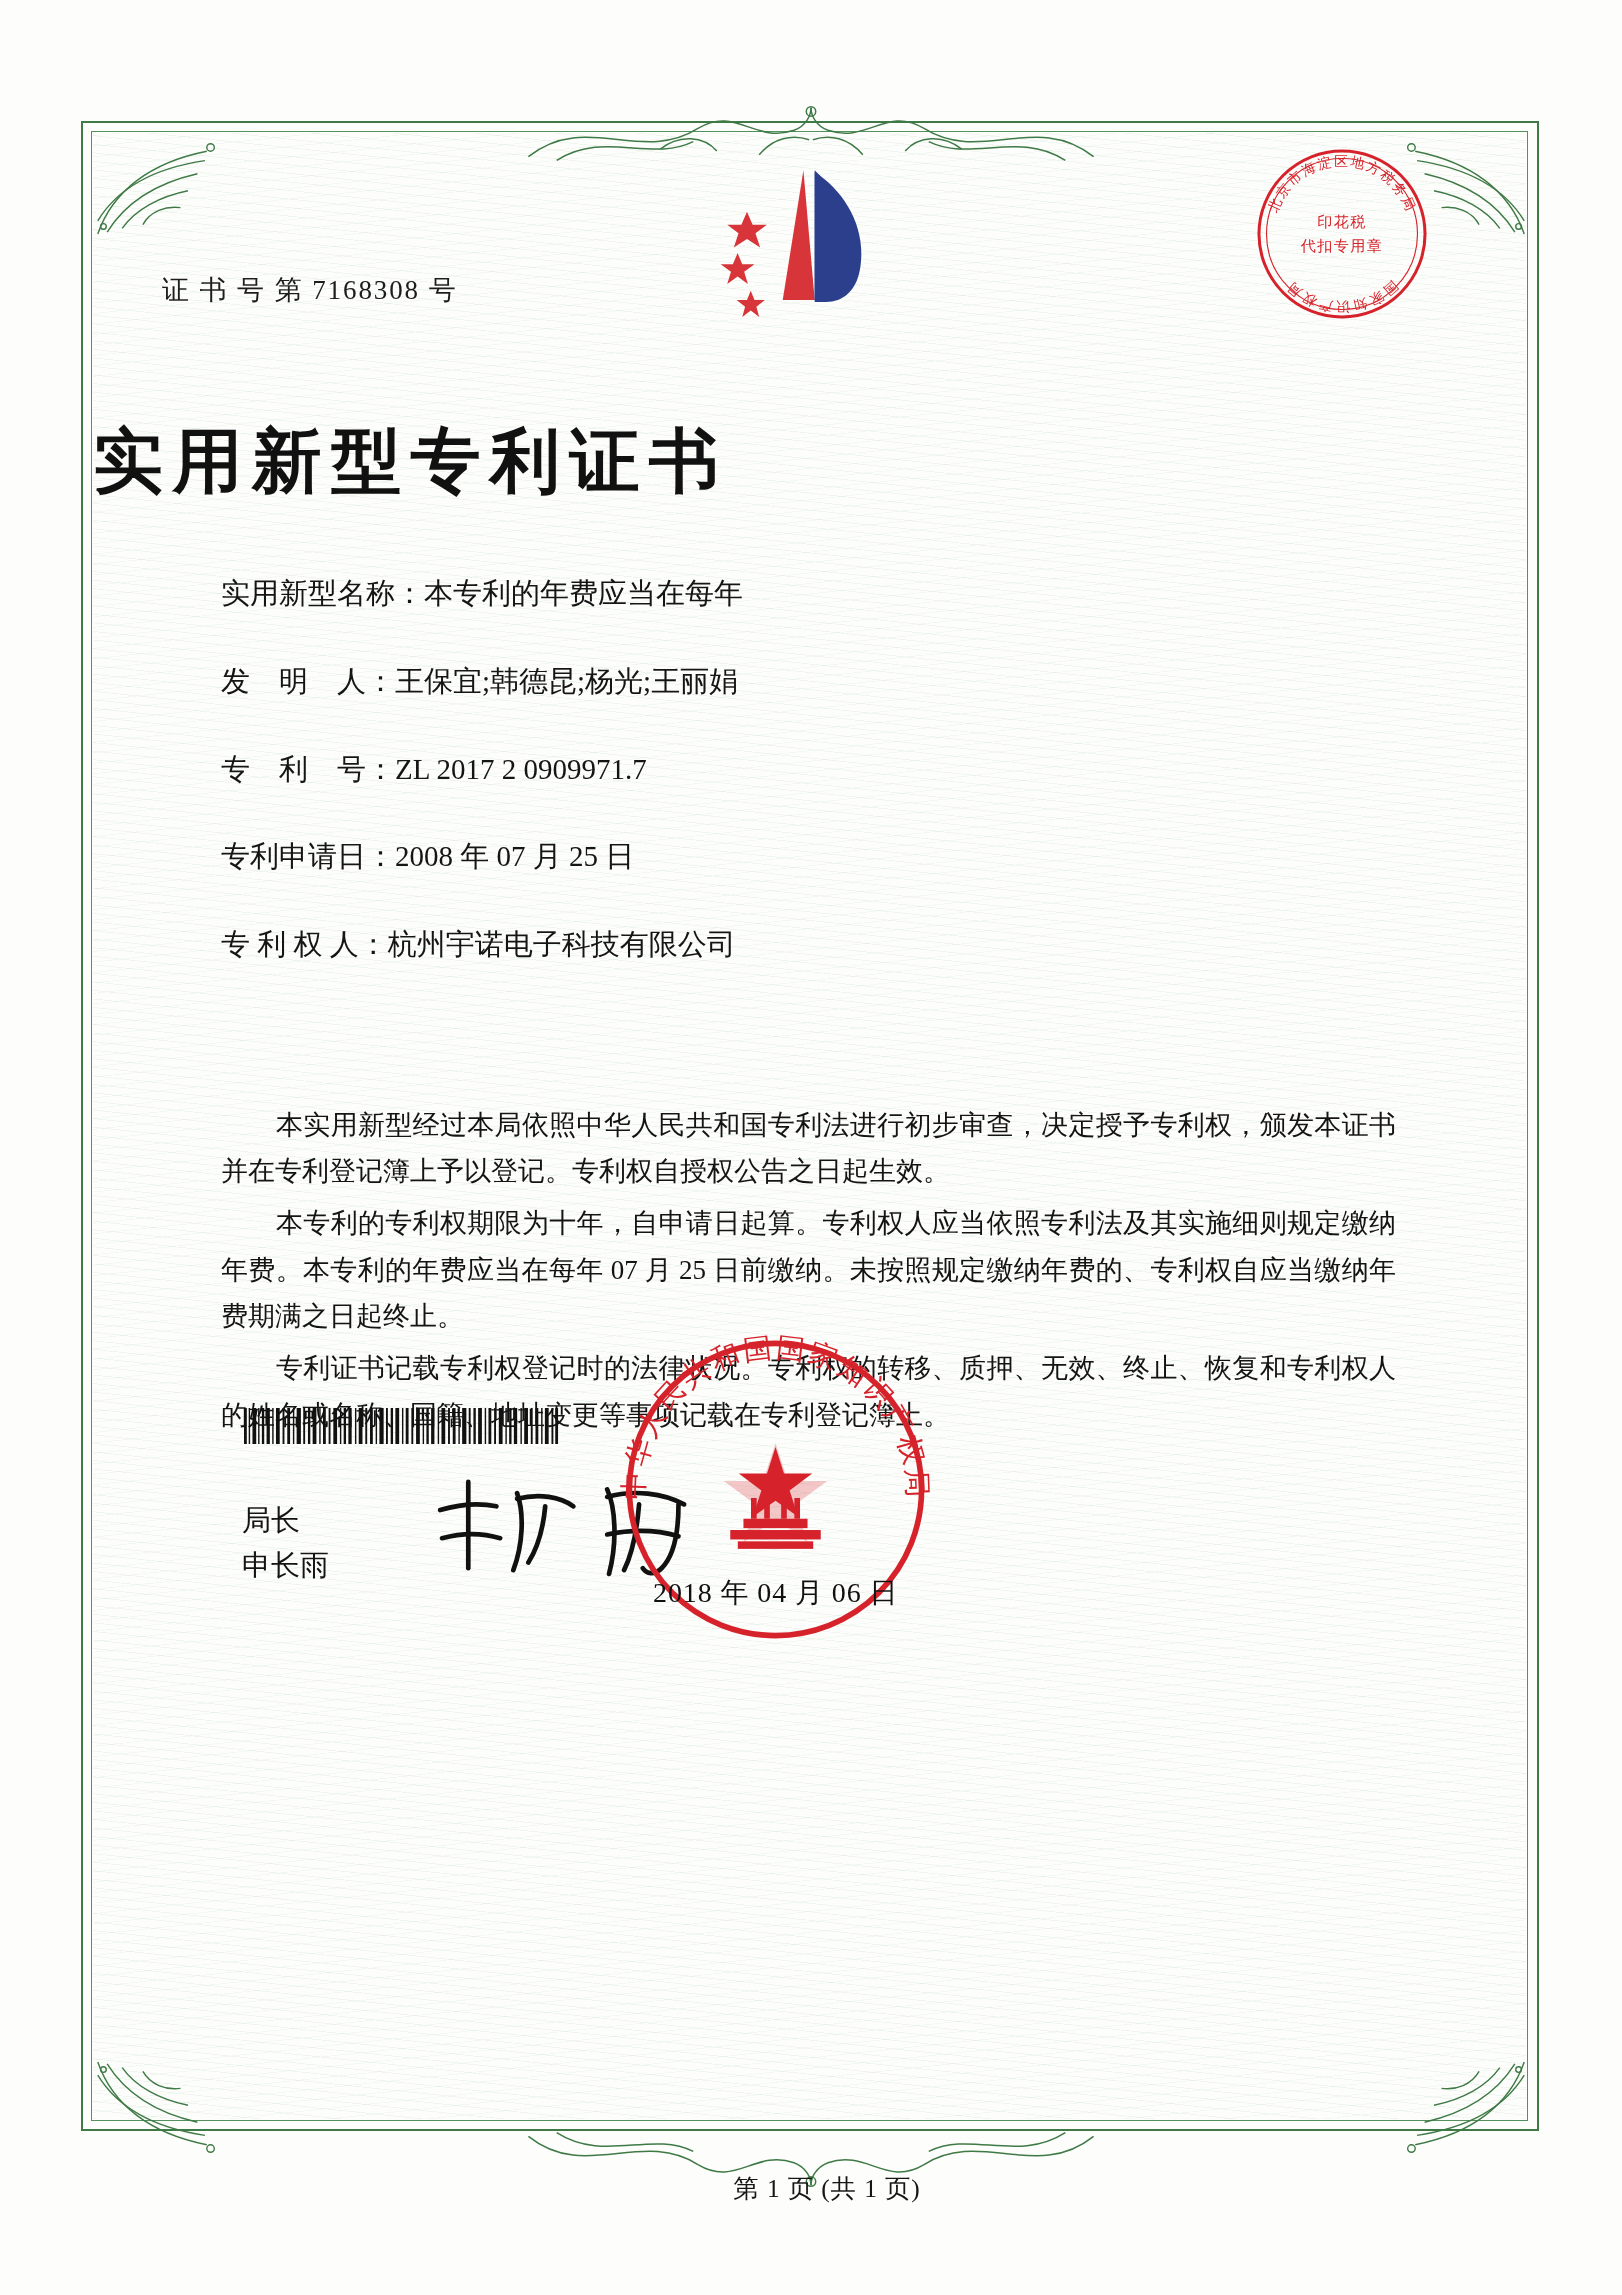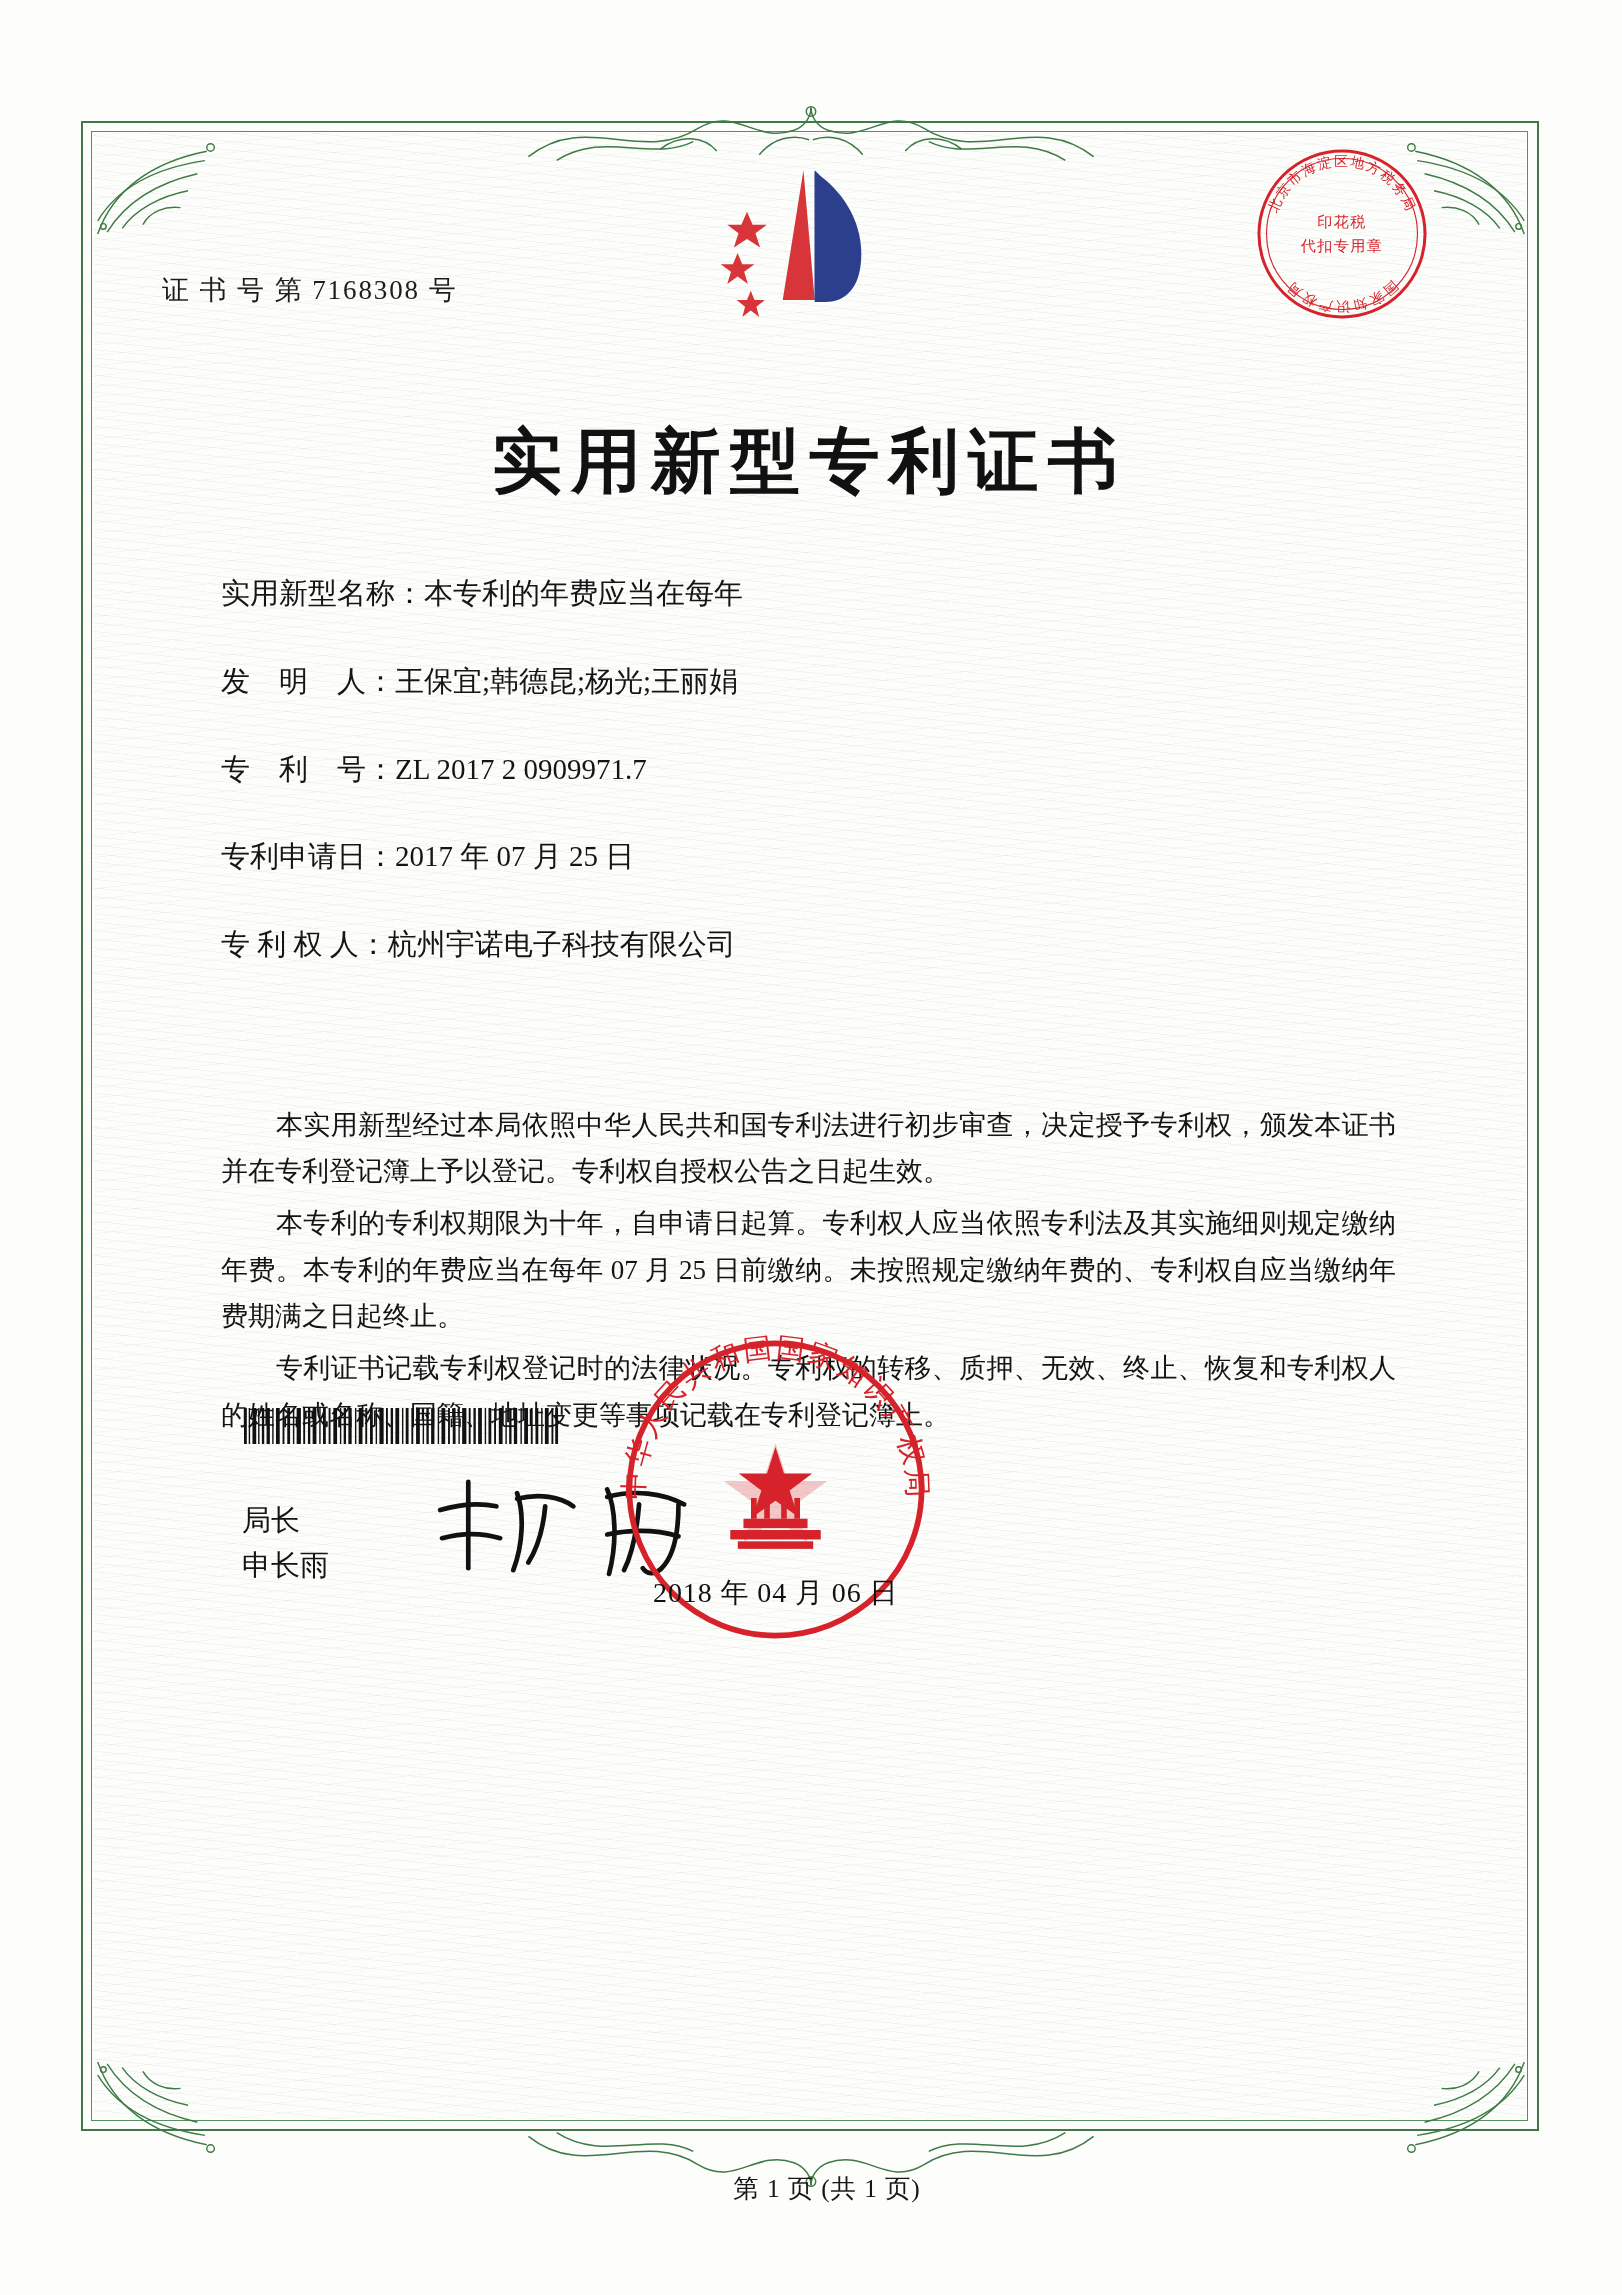--- a/index.html
+++ b/index.html
@@ -100,21 +100,20 @@
     position: absolute;
     left: 50%; top: 26px;
     transform: translateX(-50%);
     width: 217px; height: 174px;
   }
   .logo svg { width:100%; height:100%; display:block; }
 
   .title {
     position: absolute;
     left: 0; right: 0; top: 282px;
-    text-align: center;
     font-size: 70px;
     font-weight: bold;
     letter-spacing: 9.4px;
     color: #111;
     font-family: "DejaVu Serif", "Liberation Serif", serif;
   }
 
   .fields {
     position: absolute;
     left: 128px; top: 443px;
@@ -322,21 +321,21 @@
       <div class="field-row">
         <span class="field-label">实用新型名称：</span><span class="field-value">本专利的年费应当在每年</span>
       </div>
       <div class="field-row">
         <span class="field-label">发　明　人：</span><span class="field-value">王保宜;韩德昆;杨光;王丽娟</span>
       </div>
       <div class="field-row">
         <span class="field-label">专　利　号：</span><span class="field-value">ZL 2017 2 0909971.7</span>
       </div>
       <div class="field-row">
-        <span class="field-label">专利申请日：</span><span class="field-value">2017 年 07 月 25 日</span>
+        <span class="field-label">专利申请日：</span><span class="field-value">2008 年 07 月 25 日</span>
       </div>
       <div class="field-row">
         <span class="field-label">专 利 权 人：</span><span class="field-value">杭州宇诺电子科技有限公司</span>
       </div>
     </div>
 
     <div class="paragraphs">
       <p>本实用新型经过本局依照中华人民共和国专利法进行初步审查，决定授予专利权，颁发本证书并在专利登记簿上予以登记。专利权自授权公告之日起生效。</p>
       <p>本专利的专利权期限为十年，自申请日起算。专利权人应当依照专利法及其实施细则规定缴纳年费。本专利的年费应当在每年 07 月 25 日前缴纳。未按照规定缴纳年费的、专利权自应当缴纳年费期满之日起终止。</p>
       <p>专利证书记载专利权登记时的法律状况。专利权的转移、质押、无效、终止、恢复和专利权人的姓名或名称、国籍、地址变更等事项记载在专利登记簿上。</p>

